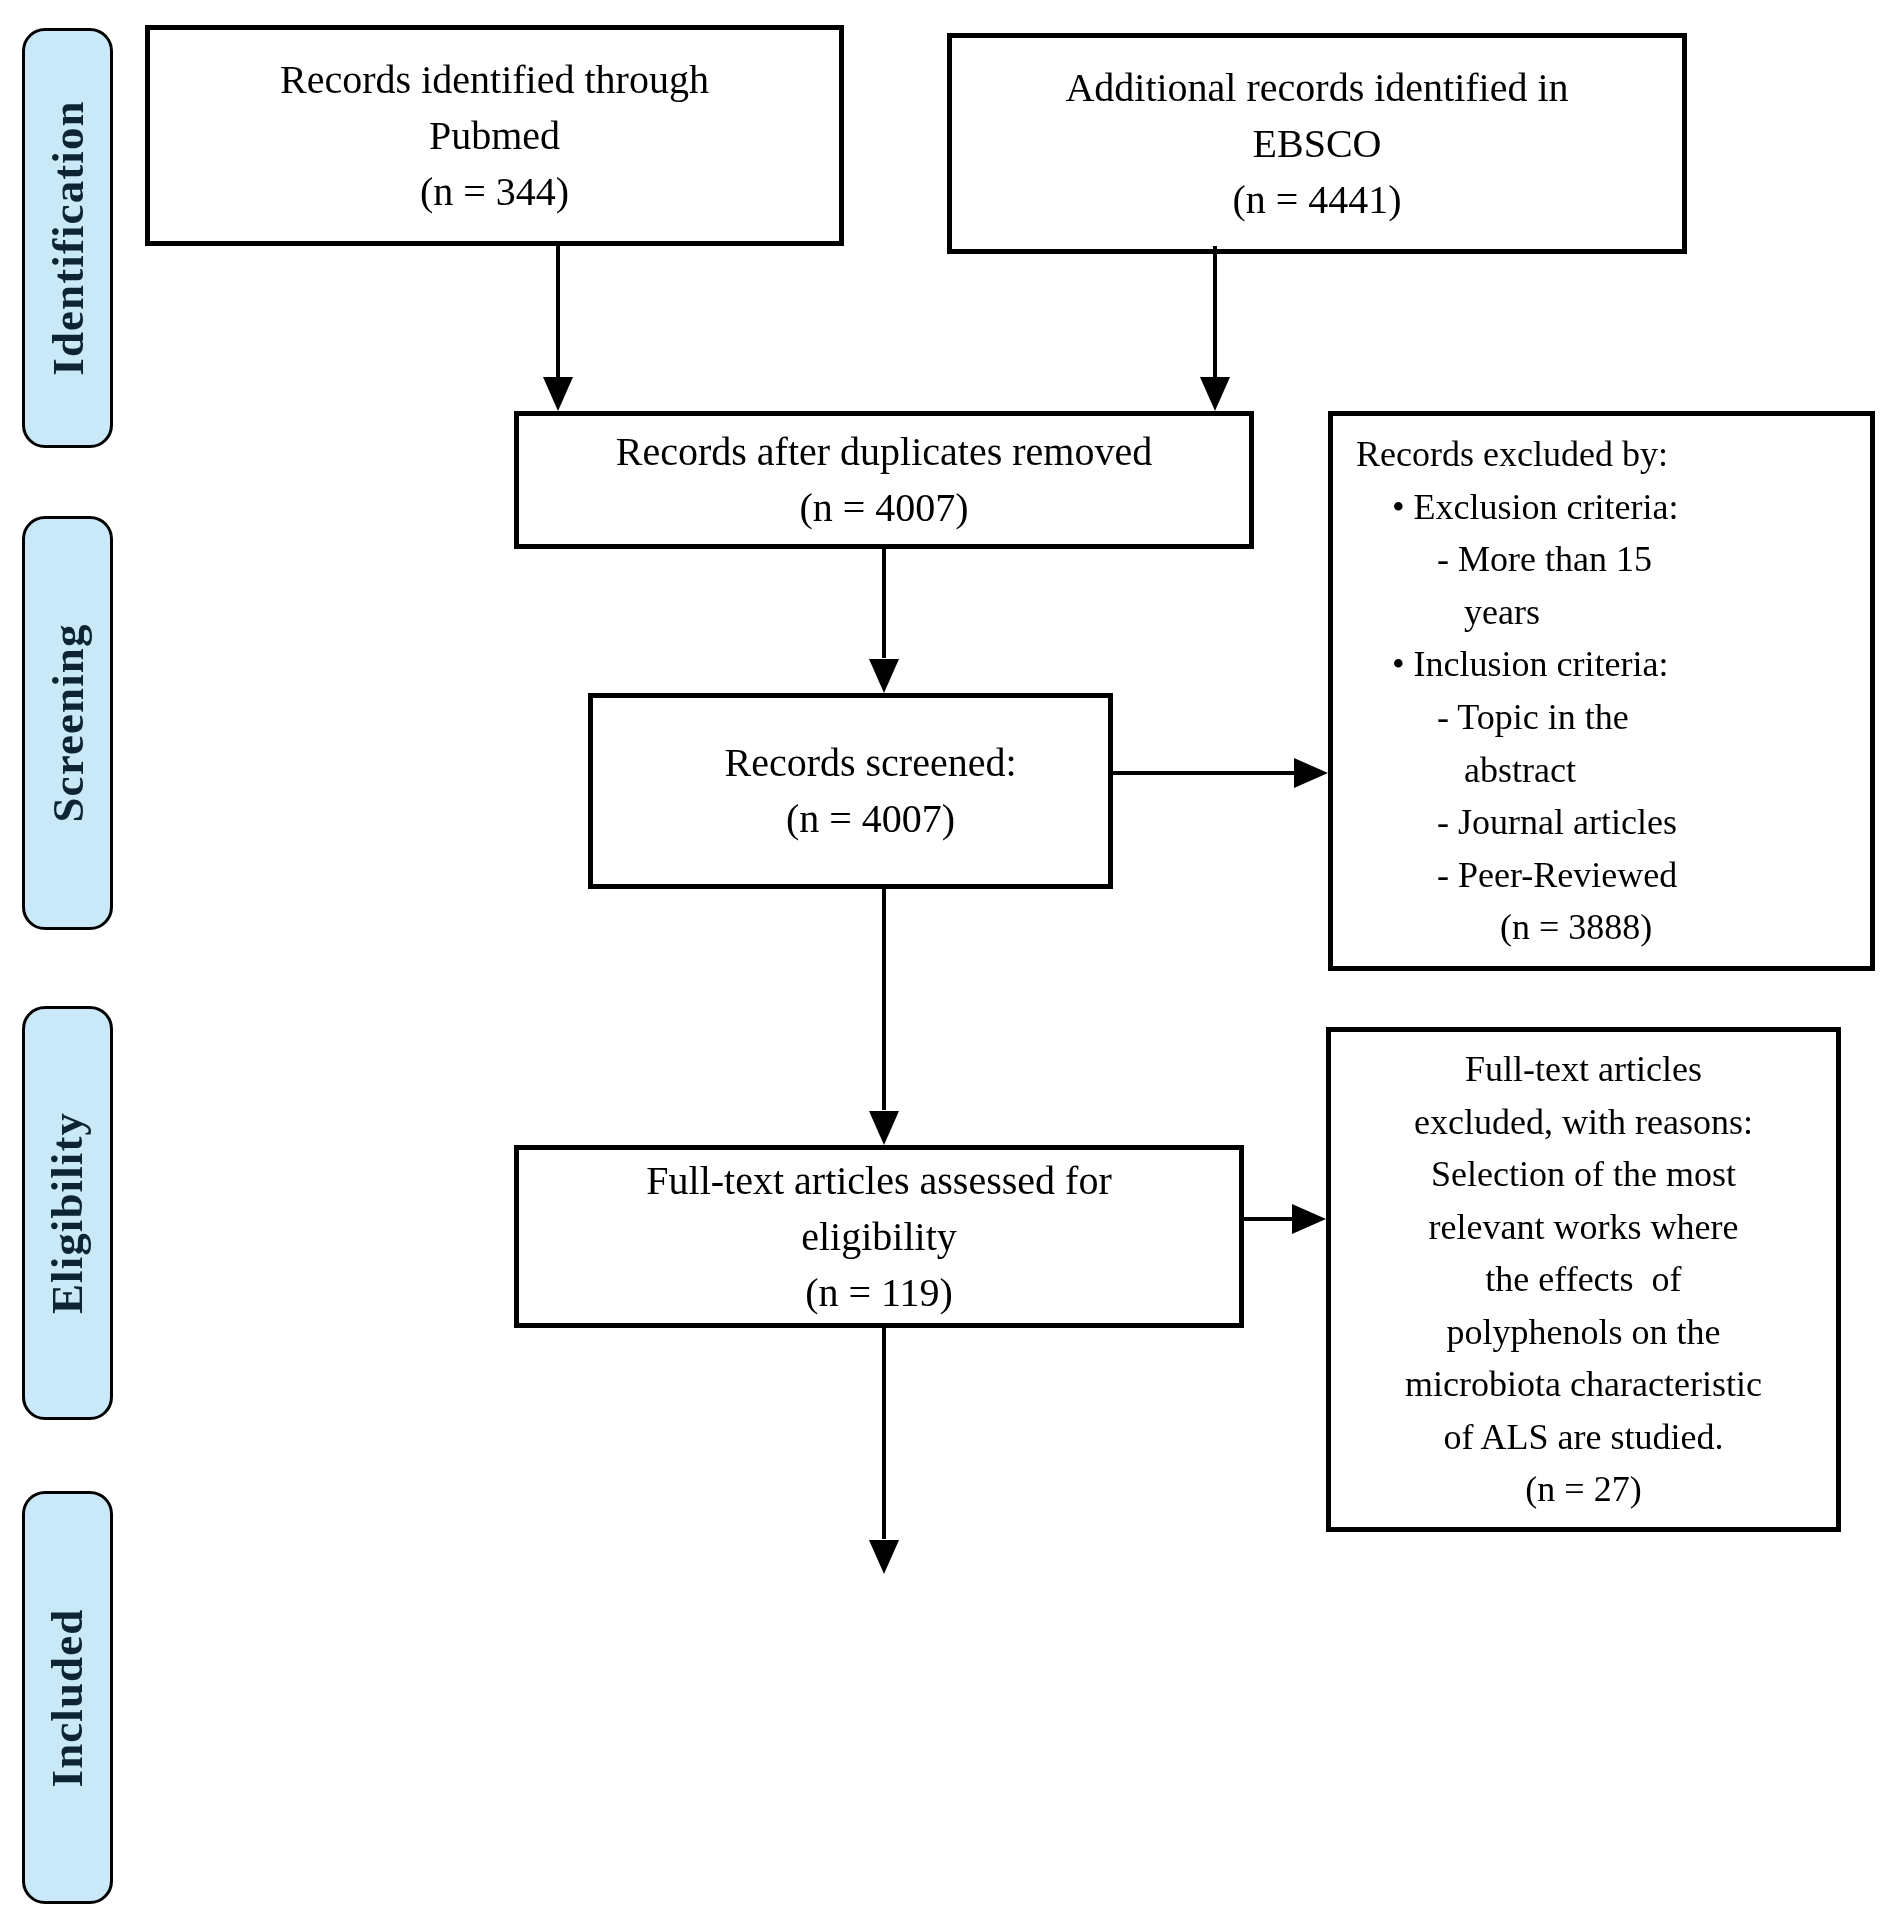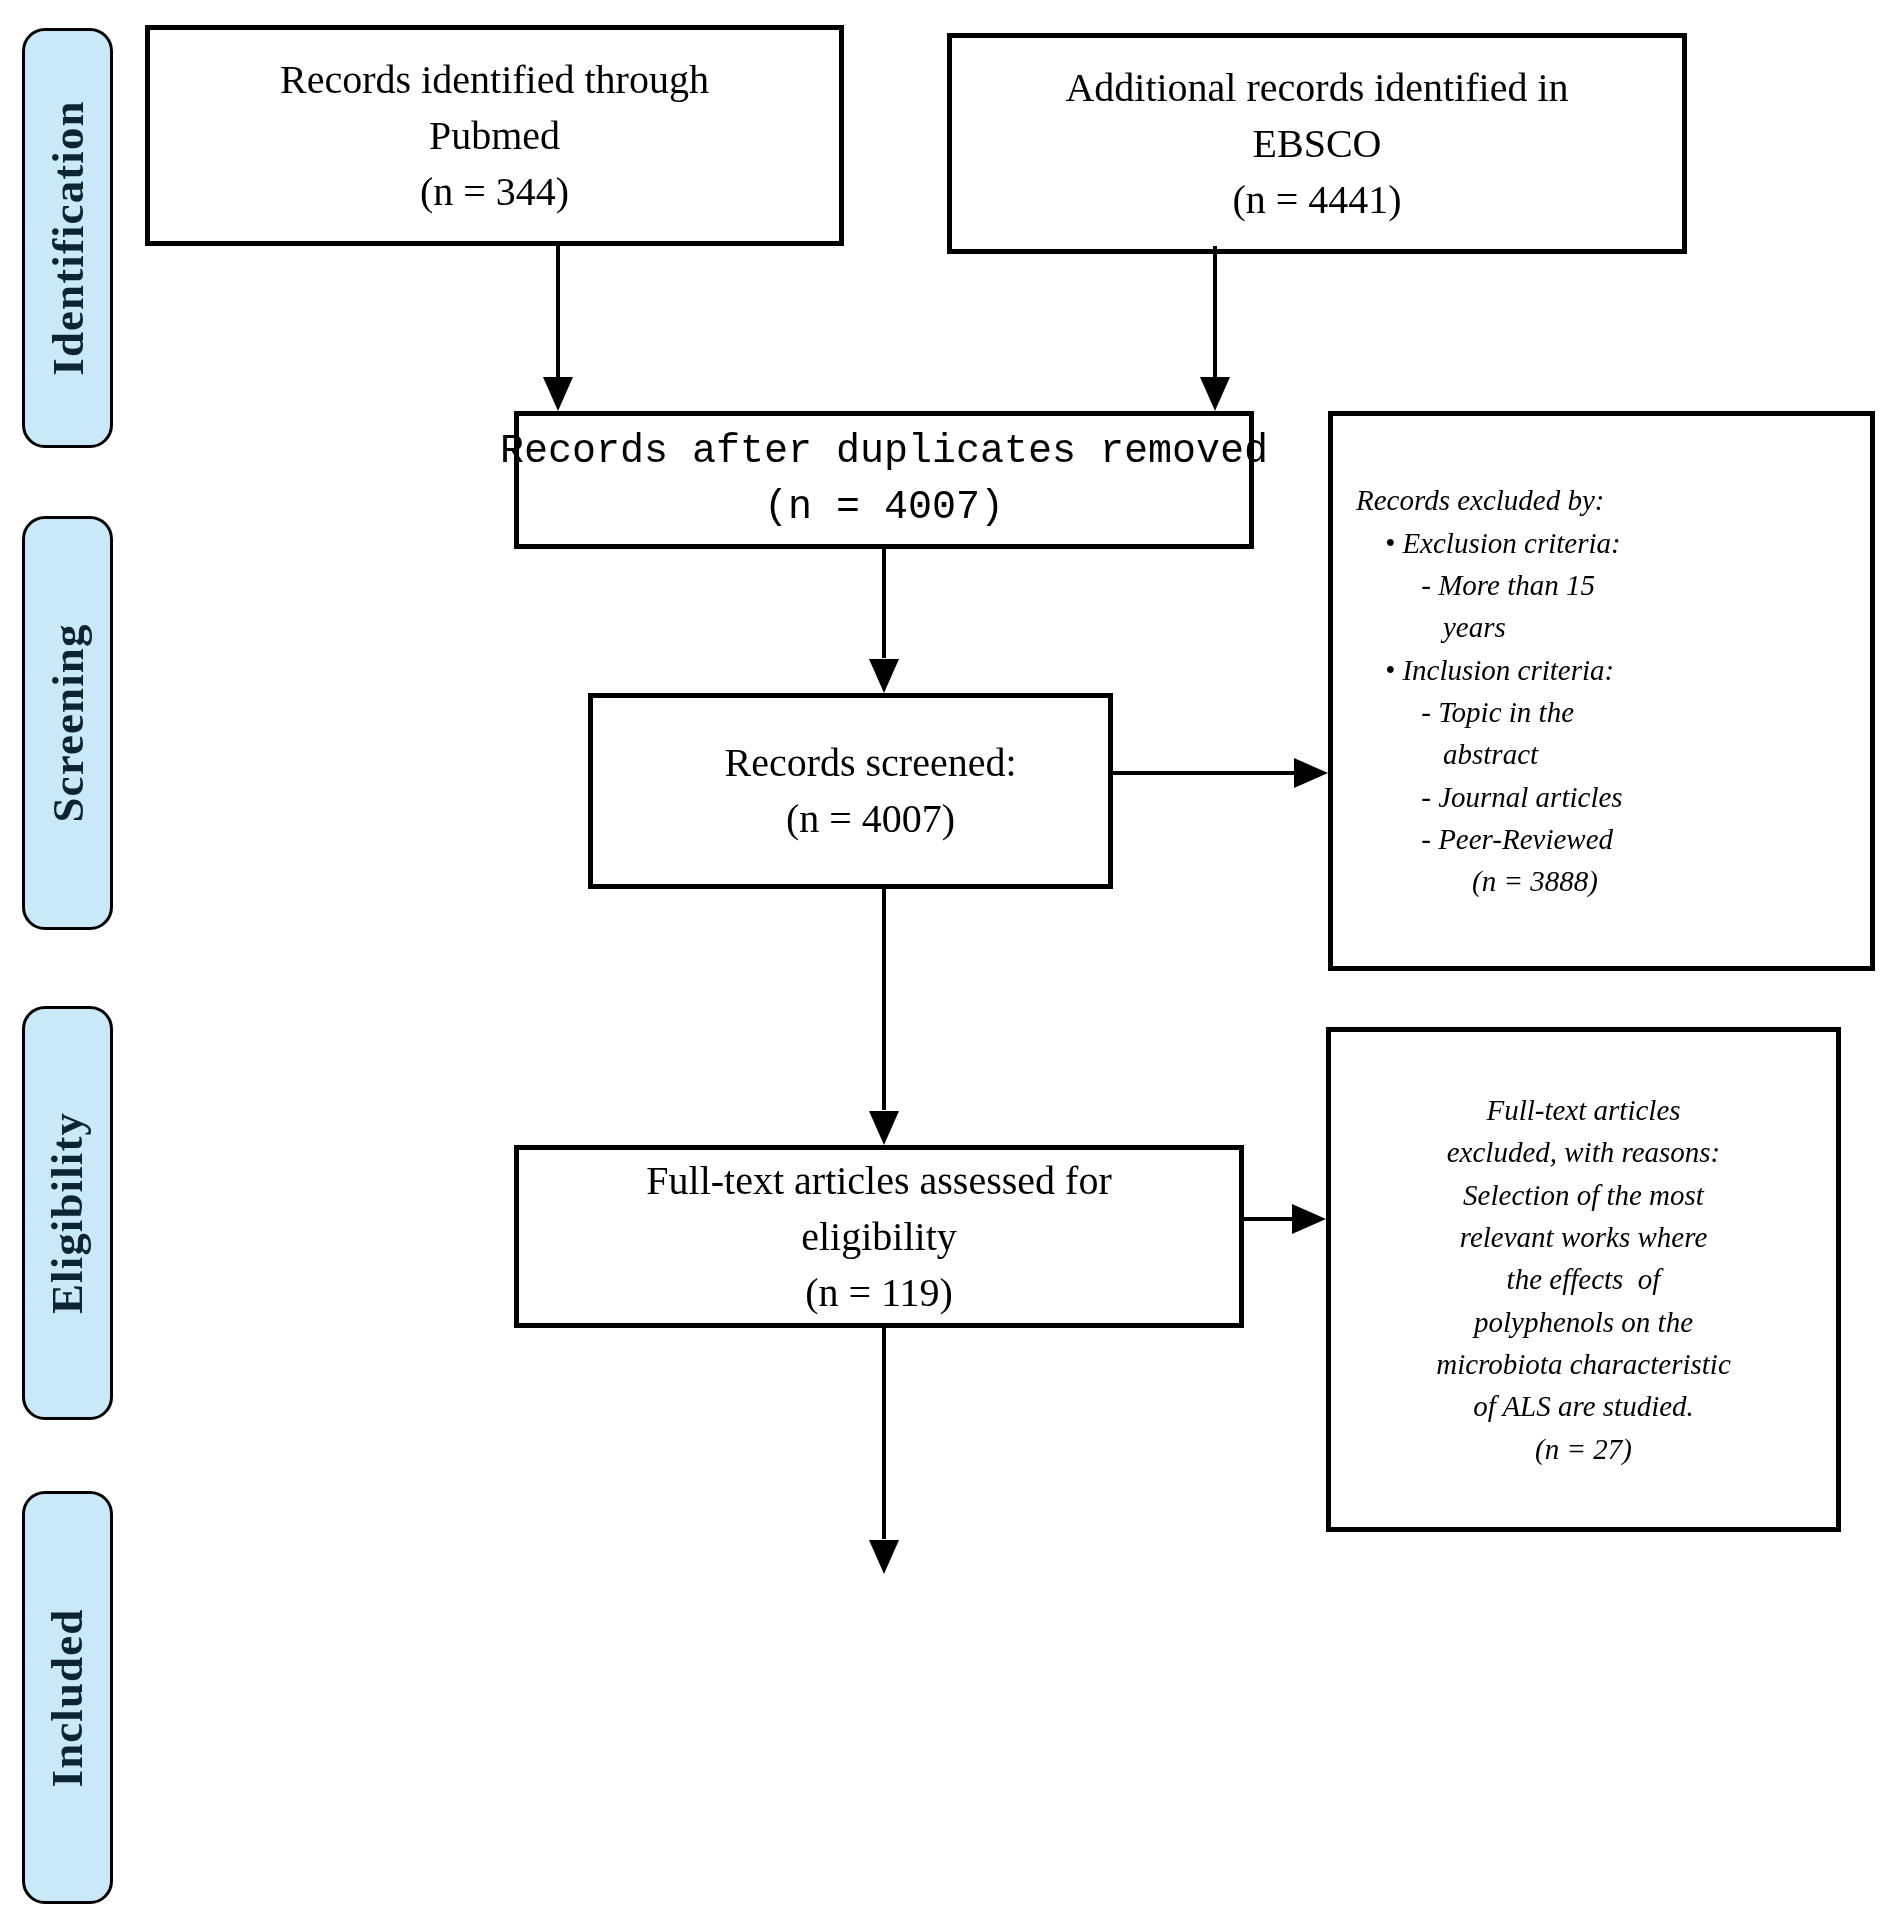--- a/index.html
+++ b/index.html
@@ -40,21 +40,21 @@
     border: 5px solid #000000;
     background: #ffffff;
     display: flex;
     align-items: center;
     justify-content: center;
     text-align: center;
     white-space: pre;
     font-size: 40px;
     line-height: 1.4;
   }
-  .fbox.small { font-size: 29px; line-height: 1.46; font-style: italic; }
+  .fbox.small { font-size: 36px; line-height: 1.46; }
   .fbox.align-left { justify-content: flex-start; text-align: left; padding-left: 23px; }
   .fbox.tight { line-height: 1.3; }
   
   .vline { position: absolute; width: 3.9px; background: #000000; }
   .hline { position: absolute; height: 3.9px; background: #000000; }
   .head-down {
     position: absolute; width: 0; height: 0;
     border-left: 15px solid transparent;
     border-right: 15px solid transparent;
     border-top: 34px solid #000000;
@@ -85,21 +85,21 @@
   </div>
 
   <div class="fbox" style="left:145px;top:25px;width:699px;height:221px;">Records identified through
 Pubmed
 (n = 344)</div>
 
   <div class="fbox" style="left:947px;top:33px;width:740px;height:221px;">Additional records identified in
 EBSCO
 (n = 4441)</div>
 
-  <div class="fbox" style="left:514px;top:411px;width:740px;height:138px;font-family:Liberation Mono, monospace;">Records after duplicates removed
+  <div class="fbox" style="left:514px;top:411px;width:740px;height:138px;">Records after duplicates removed
 (n = 4007)</div>
 
   <div class="fbox" style="left:588px;top:693px;width:525px;height:196px;padding-left:40px;">Records screened:
 (n = 4007)</div>
 
   <div class="fbox small align-left" style="left:1328px;top:411px;width:547px;height:560px;">Records excluded by:
     • Exclusion criteria:
          - More than 15
             years
     • Inclusion criteria:

